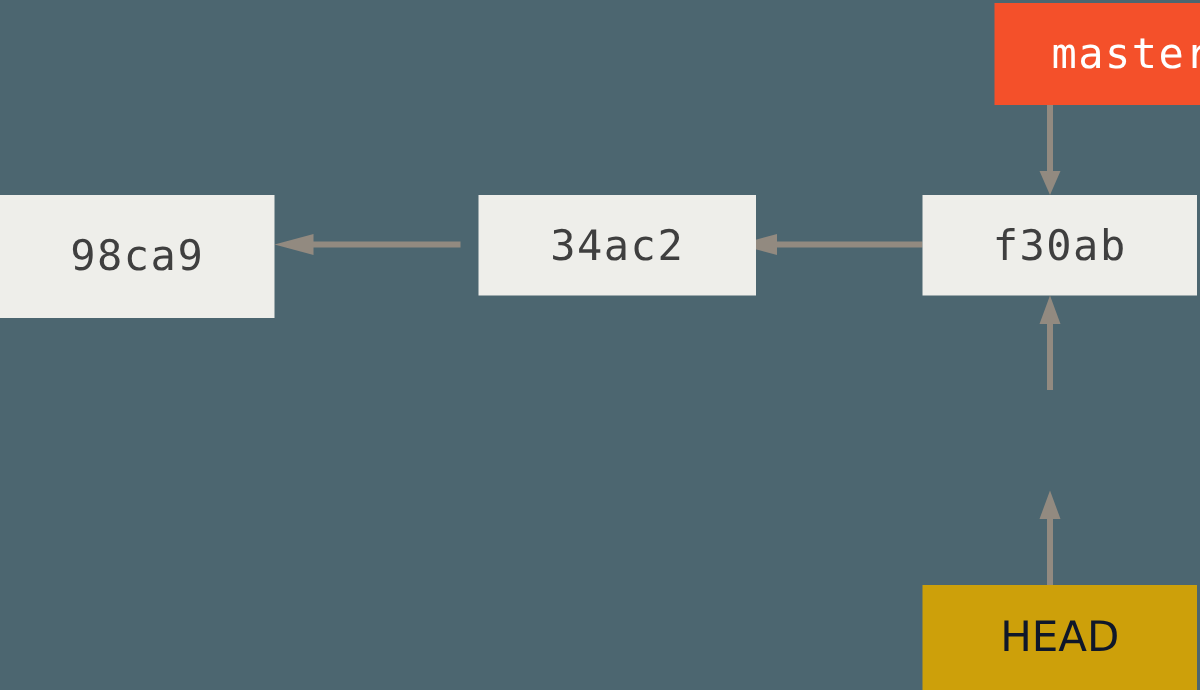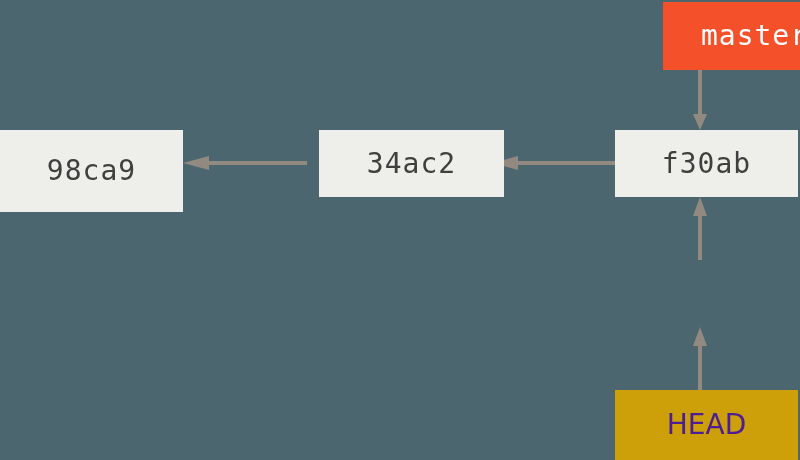--- a/index.html
+++ b/index.html
@@ -33,21 +33,21 @@
   }
   .branch {
     background: #f4502a;
     color: #ffffff;
     font-family: "DejaVu Sans Mono", monospace;
     font-size: 28px;
     letter-spacing: 1px;
   }
   .head {
     background: #cda00a;
-    color: #4c1d95;
+    color: #0f172a;
     font-family: "DejaVu Sans", sans-serif;
     font-size: 28px;
     letter-spacing: 0px;
   }
   .arrow {
     position: absolute;
     overflow: visible;
   }
   .arrow svg { display: block; overflow: visible; }
 </style>

